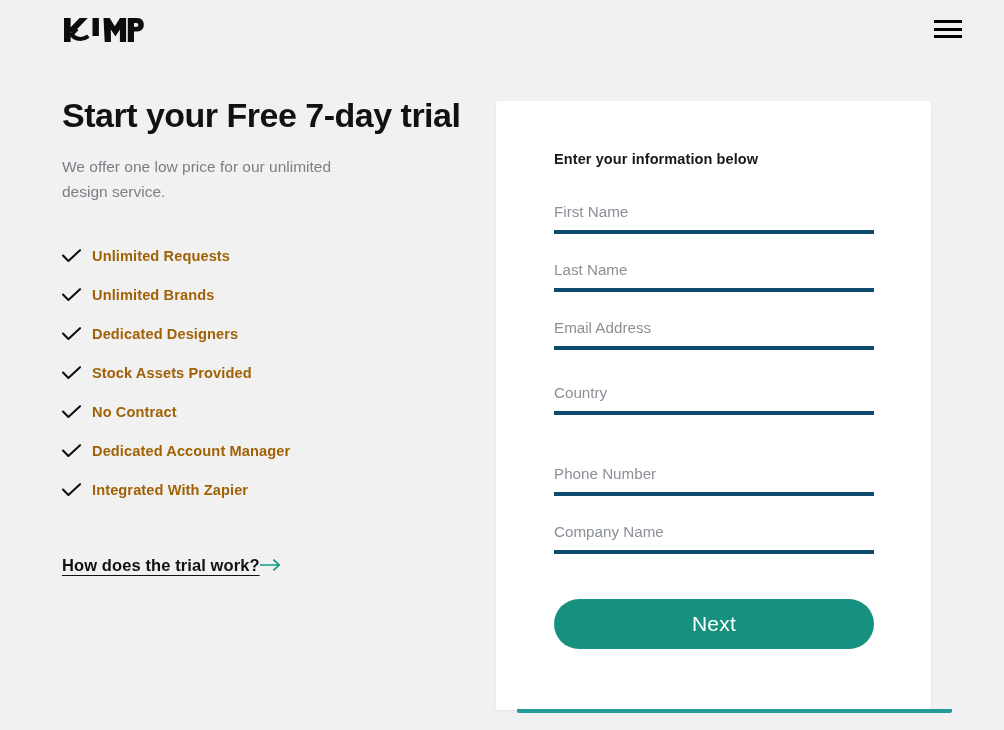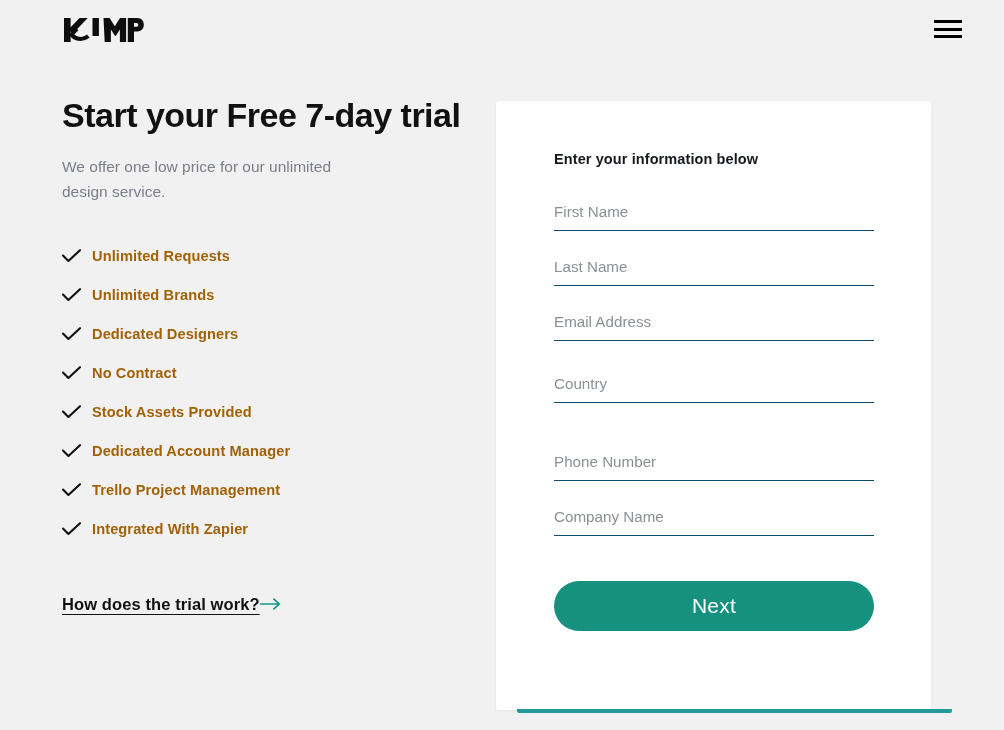--- a/index.html
+++ b/index.html
@@ -160,21 +160,21 @@
   .field.country { margin-top: 34px; margin-bottom: 50px; }
   .field input {
     width: 320px;
     border: none;
     outline: none;
     background: transparent;
     font-family: "Liberation Sans", sans-serif;
     font-size: 15.2px;
     color: #3b3f45;
     padding: 0 0 10px 0;
-    border-bottom: 1px solid #0c4a6e;
+    border-bottom: 4px solid #0c4a6e;
   }
   .field input::placeholder {
     color: #8b9096;
     opacity: 1;
   }
   .next-button {
     margin-top: 18px;
     width: 320px;
     height: 50px;
     background: #17917f;
@@ -245,45 +245,37 @@
           </svg>
       </span>
       <span class="feature-label">Dedicated Designers</span>
     </li>
     <li class="feature-item">
       <span class="check-icon">
         <svg width="19" height="14" viewBox="0 0 19 14">
             <path d="M1 6.6 L6.4 12 L18 1.2" stroke="#101010" stroke-width="2.1" fill="none" stroke-linecap="round" stroke-linejoin="round"></path>
           </svg>
       </span>
+      <span class="feature-label">Stock Assets Provided</span>
+    </li>
+    <li class="feature-item">
+      <span class="check-icon">
+        <svg width="19" height="14" viewBox="0 0 19 14">
+            <path d="M1 6.6 L6.4 12 L18 1.2" stroke="#101010" stroke-width="2.1" fill="none" stroke-linecap="round" stroke-linejoin="round"></path>
+          </svg>
+      </span>
       <span class="feature-label">No Contract</span>
     </li>
     <li class="feature-item">
       <span class="check-icon">
         <svg width="19" height="14" viewBox="0 0 19 14">
             <path d="M1 6.6 L6.4 12 L18 1.2" stroke="#101010" stroke-width="2.1" fill="none" stroke-linecap="round" stroke-linejoin="round"></path>
           </svg>
       </span>
-      <span class="feature-label">Stock Assets Provided</span>
-    </li>
-    <li class="feature-item">
-      <span class="check-icon">
-        <svg width="19" height="14" viewBox="0 0 19 14">
-            <path d="M1 6.6 L6.4 12 L18 1.2" stroke="#101010" stroke-width="2.1" fill="none" stroke-linecap="round" stroke-linejoin="round"></path>
-          </svg>
-      </span>
       <span class="feature-label">Dedicated Account Manager</span>
-    </li>
-    <li class="feature-item">
-      <span class="check-icon">
-        <svg width="19" height="14" viewBox="0 0 19 14">
-            <path d="M1 6.6 L6.4 12 L18 1.2" stroke="#101010" stroke-width="2.1" fill="none" stroke-linecap="round" stroke-linejoin="round"></path>
-          </svg>
-      </span>
-      <span class="feature-label">Trello Project Management</span>
     </li>
     <li class="feature-item">
       <span class="check-icon">
         <svg width="19" height="14" viewBox="0 0 19 14">
             <path d="M1 6.6 L6.4 12 L18 1.2" stroke="#101010" stroke-width="2.1" fill="none" stroke-linecap="round" stroke-linejoin="round"></path>
           </svg>
       </span>
       <span class="feature-label">Integrated With Zapier</span>
     </li>
   </ul>

